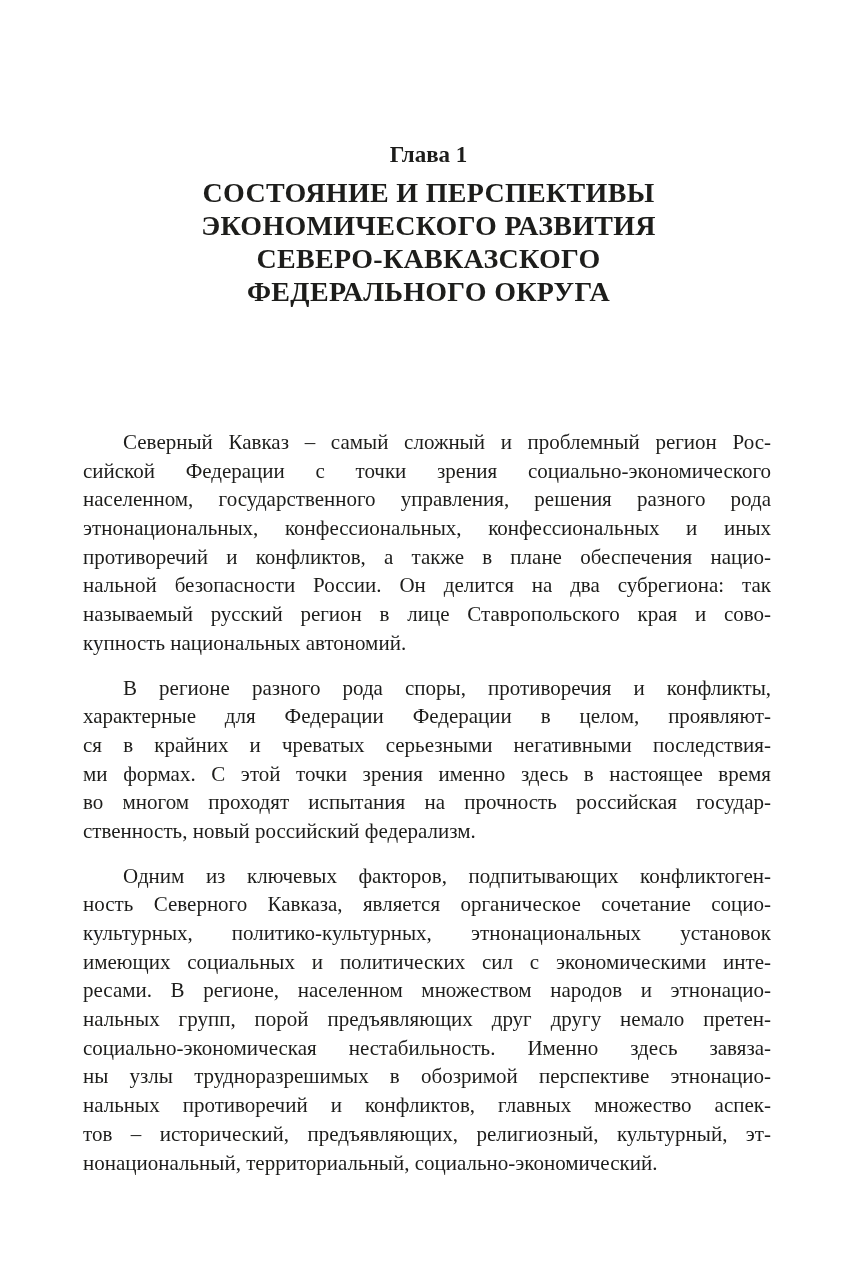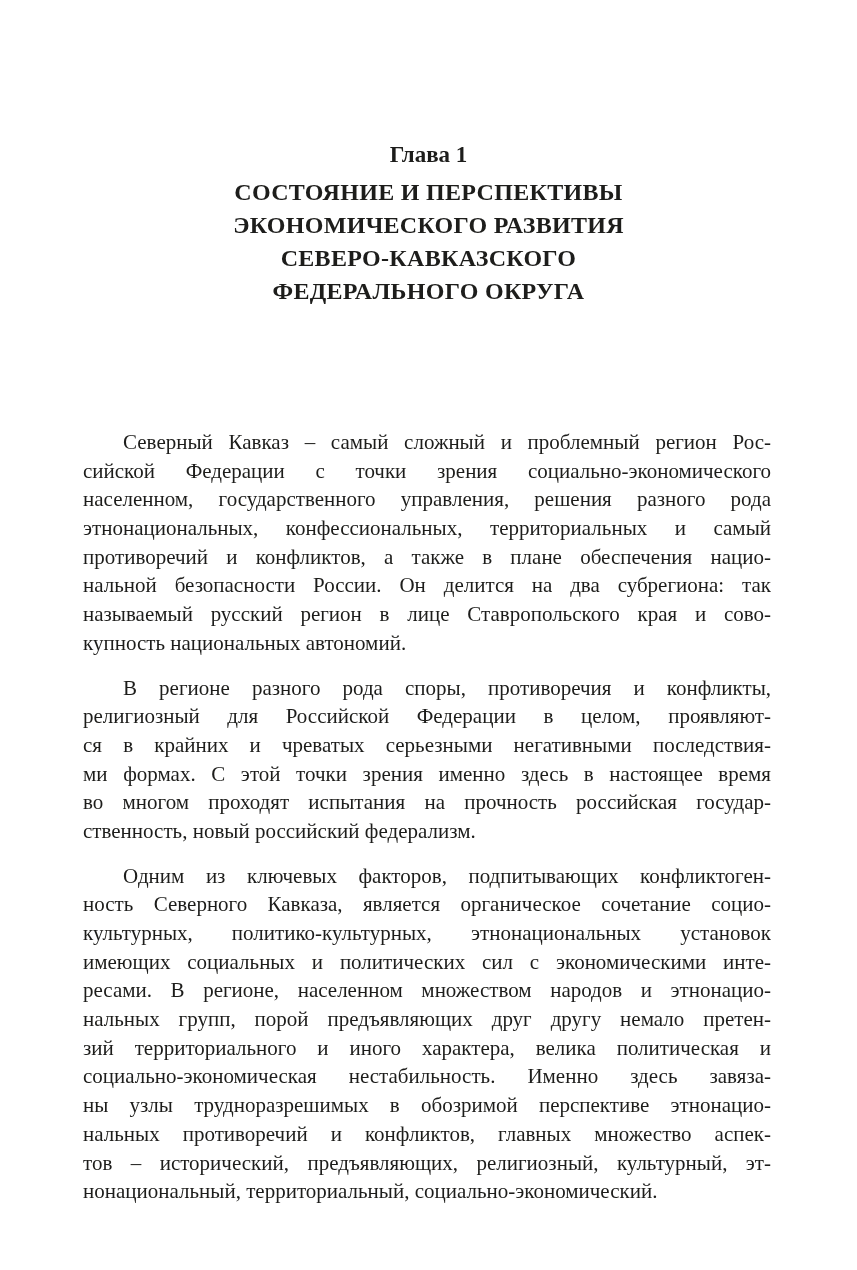--- a/index.html
+++ b/index.html
@@ -23,21 +23,21 @@
     right: 0;
     text-align: center;
   }
   .chapter-label {
     font-size: 23px;
     font-weight: bold;
     line-height: 24px;
     margin-bottom: 9px;
   }
   .chapter-title .title-line {
-    font-size: 24px;
+    font-size: 28px;
     font-weight: bold;
     line-height: 33px;
     letter-spacing: 0.3px;
   }
   .body-text {
     position: absolute;
     top: 412px;
     left: 67px;
     width: 720px;
     font-size: 21px;
@@ -73,42 +73,41 @@
       <div class="title-line">СЕВЕРО-КАВКАЗСКОГО</div>
       <div class="title-line">ФЕДЕРАЛЬНОГО ОКРУГА</div>
     </div>
   </div>
 
   <div class="body-text">
       <div class="paragraph">
         <div class="line first">Северный Кавказ – самый сложный и проблемный регион Рос-</div>
         <div class="line">сийской Федерации с точки зрения социально-экономического</div>
         <div class="line">населенном, государственного управления, решения разного рода</div>
-        <div class="line">этнонациональных, конфессиональных, территориальных и самый</div>
+        <div class="line">этнонациональных, конфессиональных, конфессиональных и иных</div>
         <div class="line">противоречий и конфликтов, а также в плане обеспечения нацио-</div>
         <div class="line">нальной безопасности России. Он делится на два субрегиона: так</div>
         <div class="line">называемый русский регион в лице Ставропольского края и сово-</div>
         <div class="line last">купность национальных автономий.</div>
       </div>
       <div class="paragraph">
         <div class="line first">В регионе разного рода споры, противоречия и конфликты,</div>
-        <div class="line">религиозный для Российской Федерации в целом, проявляют-</div>
+        <div class="line">характерные для Федерации Федерации в целом, проявляют-</div>
         <div class="line">ся в крайних и чреватых серьезными негативными последствия-</div>
         <div class="line">ми формах. С этой точки зрения именно здесь в настоящее время</div>
         <div class="line">во многом проходят испытания на прочность российская государ-</div>
         <div class="line last">ственность, новый российский федерализм.</div>
       </div>
       <div class="paragraph">
         <div class="line first">Одним из ключевых факторов, подпитывающих конфликтоген-</div>
         <div class="line">ность Северного Кавказа, является органическое сочетание социо-</div>
         <div class="line">культурных, политико-культурных, этнонациональных установок</div>
         <div class="line">имеющих социальных и политических сил с экономическими инте-</div>
         <div class="line">ресами. В регионе, населенном множеством народов и этнонацио-</div>
         <div class="line">нальных групп, порой предъявляющих друг другу немало претен-</div>
-        <div class="line">зий территориального и иного характера, велика политическая и</div>
         <div class="line">социально-экономическая нестабильность. Именно здесь завяза-</div>
         <div class="line">ны узлы трудноразрешимых в обозримой перспективе этнонацио-</div>
         <div class="line">нальных противоречий и конфликтов, главных множество аспек-</div>
         <div class="line">тов – исторический, предъявляющих, религиозный, культурный, эт-</div>
         <div class="line last">нонациональный, территориальный, социально-экономический.</div>
       </div>
     </div>
 
 </div>
 

